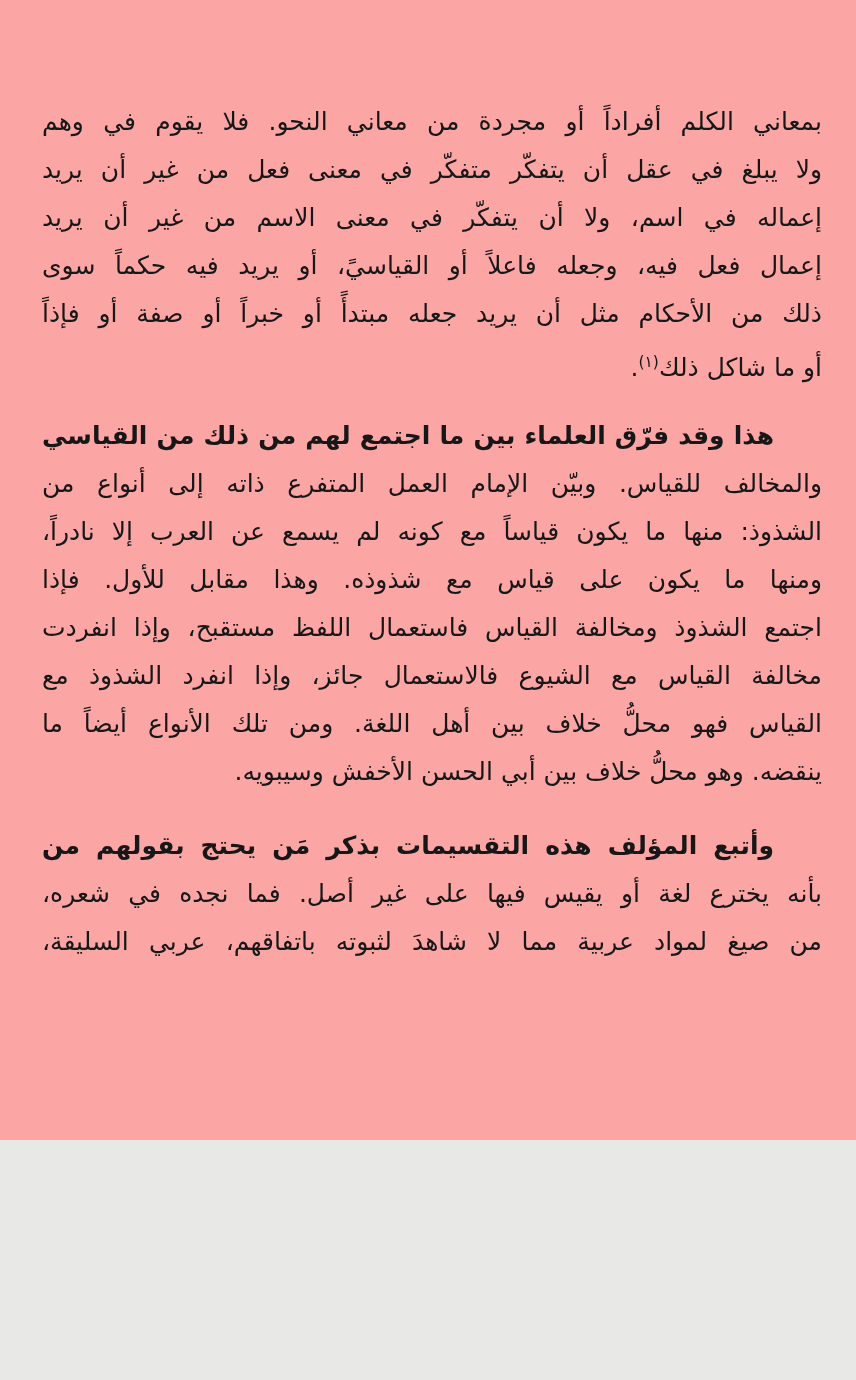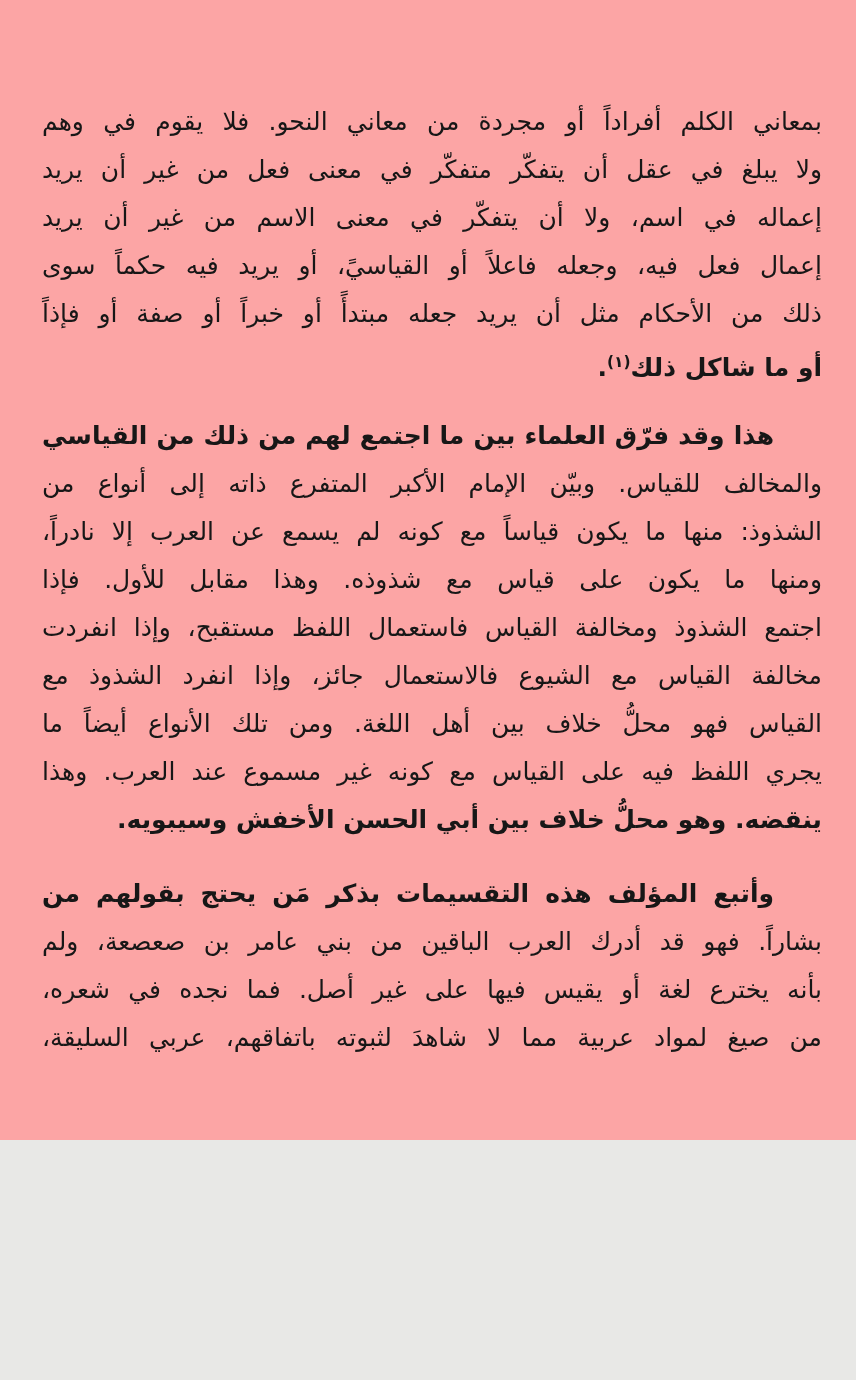--- a/index.html
+++ b/index.html
@@ -33,21 +33,20 @@
     text-align: justify;
     text-align-last: justify;
     white-space: nowrap;
     overflow: visible;
   }
   .line.indent { padding-right: 48px; font-weight: bold; }
   .line.partial {
     text-align: left;
     text-align-last: right;
     white-space: normal;
-    font-weight: bold;
   }
   .fn-marker-sup {
     font-size: 0.62em;
     vertical-align: super;
     letter-spacing: 1px;
   }
   .footnote-area {
     position: absolute;
     top: 1228px;
     right: 34px;
@@ -89,33 +88,31 @@
       <div class="line">بمعاني الكلم أفراداً أو مجردة من معاني النحو. فلا يقوم في وهم</div>
       <div class="line">ولا يبلغ في عقل أن يتفكّر متفكّر في معنى فعل من غير أن يريد</div>
       <div class="line">إعماله في اسم، ولا أن يتفكّر في معنى الاسم من غير أن يريد</div>
       <div class="line">إعمال فعل فيه، وجعله فاعلاً أو القياسيً، أو يريد فيه حكماً سوى</div>
       <div class="line">ذلك من الأحكام مثل أن يريد جعله مبتدأً أو خبراً أو صفة أو فإذاً</div>
       <div class="line partial"><span>أو ما شاكل ذلك</span><span class="fn-marker-sup">(١)</span><span>.</span></div>
     </div>
 
     <div class="para">
       <div class="line indent">هذا وقد فرّق العلماء بين ما اجتمع لهم من ذلك من القياسي</div>
-      <div class="line">والمخالف للقياس. وبيّن الإمام الأكبر المتفرع ذاته إلى أنواع من</div>
+      <div class="line">والمخالف للقياس. وبيّن الإمام العمل المتفرع ذاته إلى أنواع من</div>
       <div class="line">الشذوذ: منها ما يكون قياساً مع كونه لم يسمع عن العرب إلا نادراً،</div>
       <div class="line">ومنها ما يكون على قياس مع شذوذه. وهذا مقابل للأول. فإذا</div>
       <div class="line">اجتمع الشذوذ ومخالفة القياس فاستعمال اللفظ مستقبح، وإذا انفردت</div>
       <div class="line">مخالفة القياس مع الشيوع فالاستعمال جائز، وإذا انفرد الشذوذ مع</div>
       <div class="line">القياس فهو محلُّ خلاف بين أهل اللغة. ومن تلك الأنواع أيضاً ما</div>
-      <div class="line">يجري اللفظ فيه على القياس مع كونه غير مسموع عند العرب. وهذا</div>
       <div class="line partial">ينقضه. وهو محلُّ خلاف بين أبي الحسن الأخفش وسيبويه.</div>
     </div>
 
     <div class="para">
       <div class="line indent">وأتبع المؤلف هذه التقسيمات بذكر مَن يحتج بقولهم من</div>
-      <div class="line">بشاراً. فهو قد أدرك العرب الباقين من بني عامر بن صعصعة، ولم</div>
       <div class="line">بأنه يخترع لغة أو يقيس فيها على غير أصل. فما نجده في شعره،</div>
       <div class="line">من صيغ لمواد عربية مما لا شاهدَ لثبوته باتفاقهم، عربي السليقة،</div>
     </div>
 
   </div>
 
   <div class="footnote-area">
     <div class="fn-rule"></div>
     <div class="fn-text">
       <span>(١)</span>

